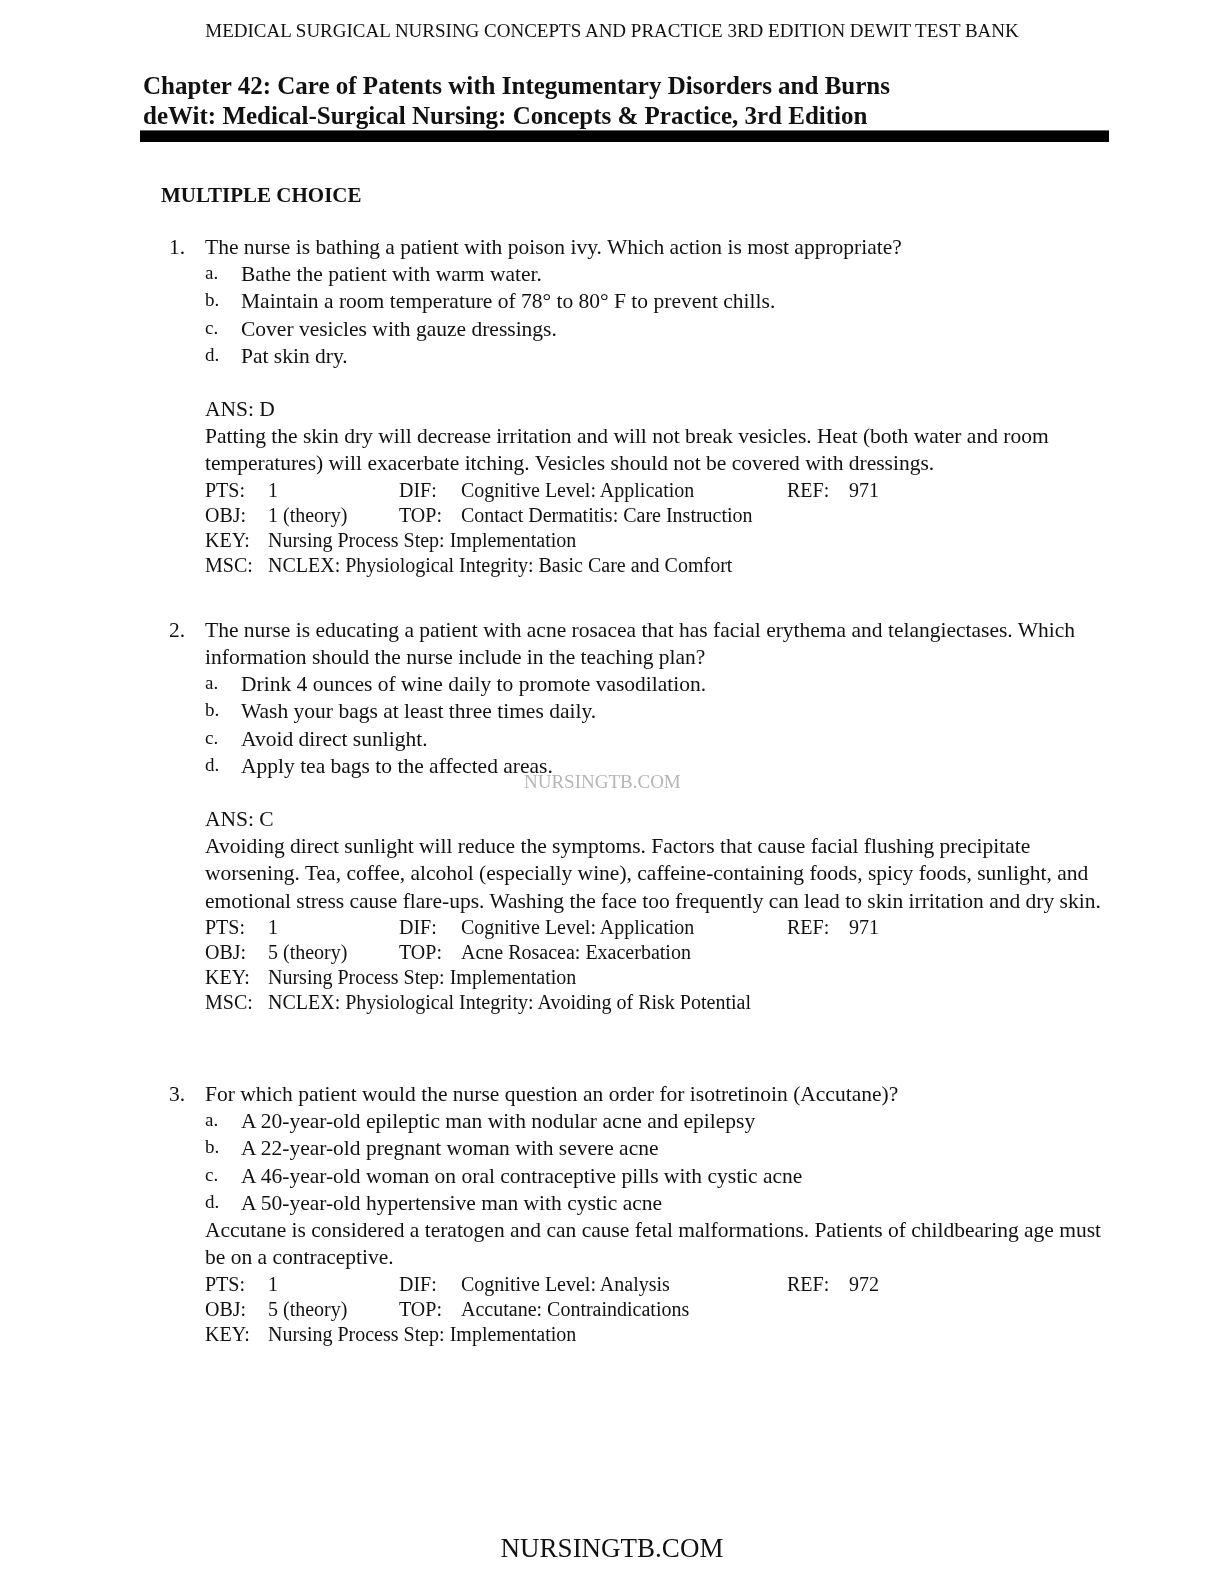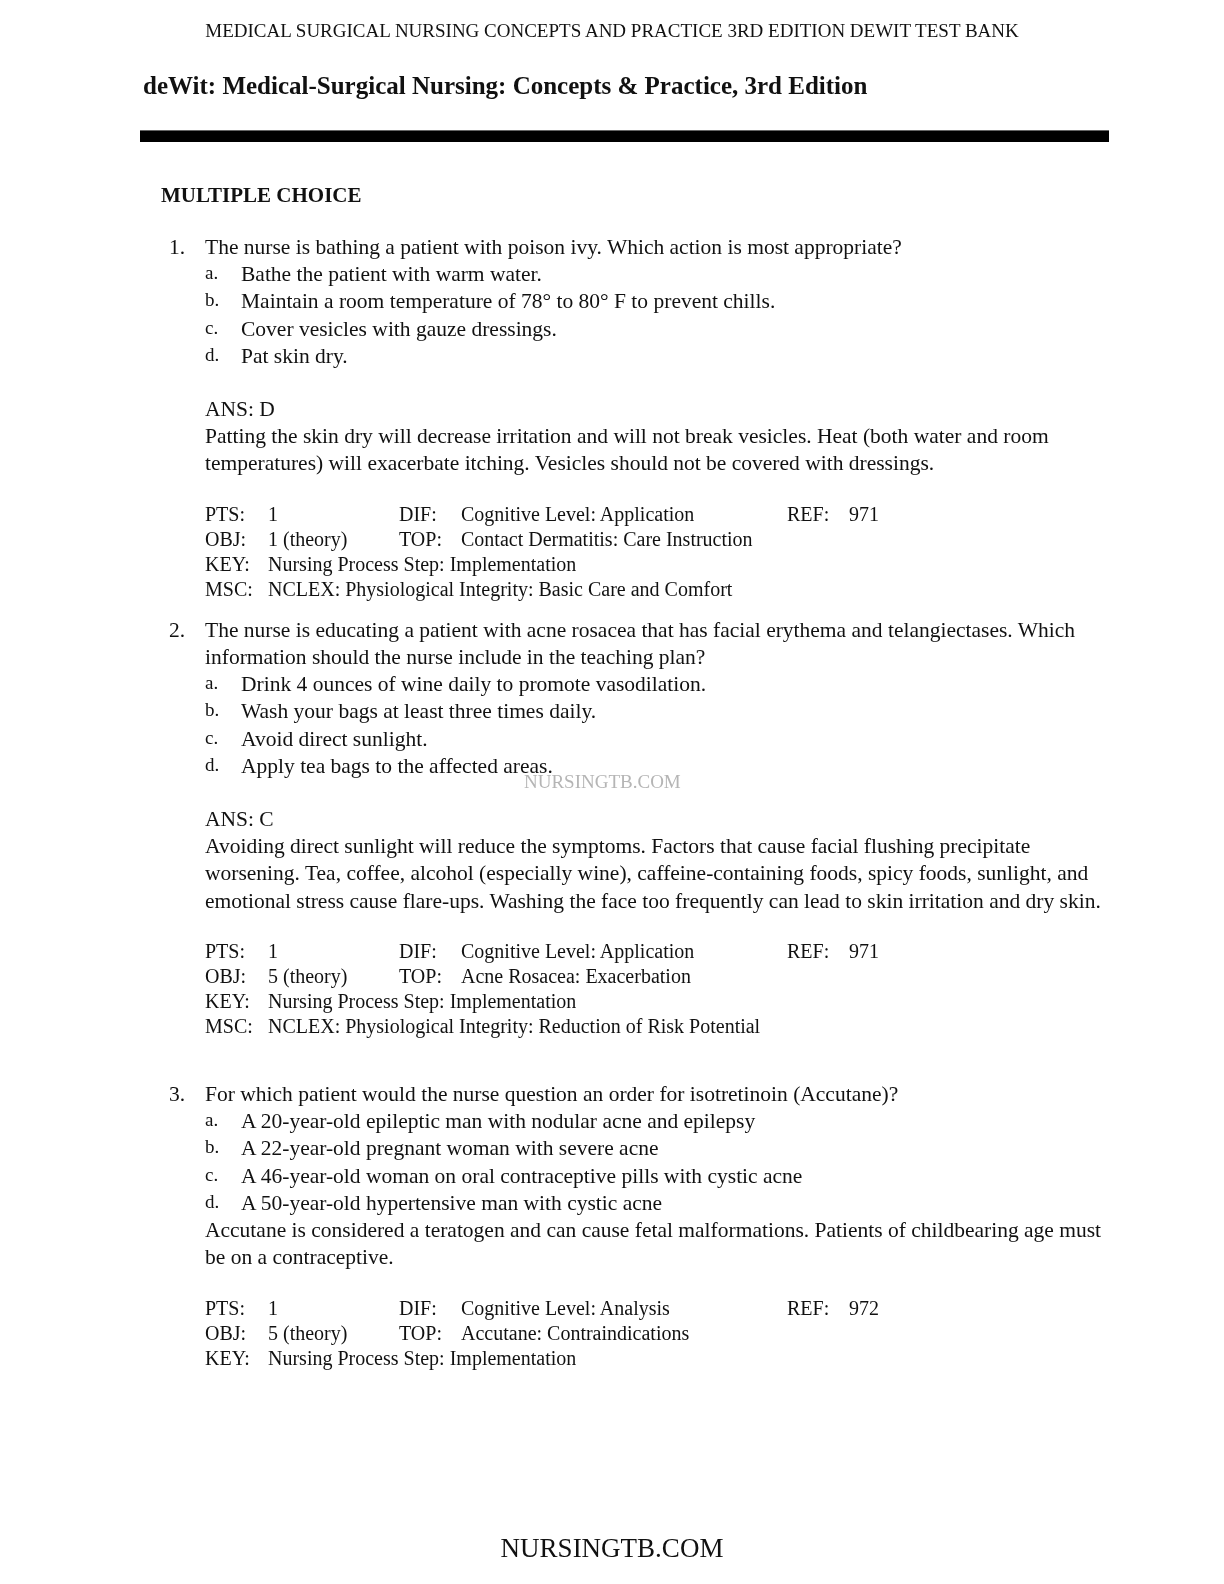--- a/index.html
+++ b/index.html
@@ -20,36 +20,37 @@
     position: absolute; left: 161px; top: 183px; font-weight: bold; font-size: 21px;
   }
   .question { position: absolute; left: 0; width: 1224px; font-size: 21.5px; }
   .q-stem { position: relative; padding-left: 205px; line-height: 27px; width: 900px; }
   .q-num { position: absolute; left: 169px; top: 0; }
   .options { margin: 0; padding: 0; list-style: none; }
   .option { position: relative; padding-left: 241px; line-height: 27.3px; }
   .opt-letter { position: absolute; left: 205px; font-size: 19px; top: -2px; }
   .answer { padding-left: 205px; margin-top: 26px; line-height: 27px; }
   .rationale { padding-left: 205px; line-height: 27.3px; width: 905px; }
-  .meta { margin-top: 24px; font-size: 20px; line-height: 25px; position: relative; height: 100px; }
+  .meta { font-size: 20px; line-height: 25px; position: relative; height: 100px; }
   .meta-row { position: relative; height: 25px; }
   .meta span { position: absolute; top: 0; white-space: nowrap; }
   .watermark-mid {
     position: absolute; left: 524px; top: 771px; font-size: 19px; color: #b5b5b5;
   }
   .footer {
     position: absolute; left: 0; width: 1224px; top: 1533px; text-align: center; font-size: 27px;
   }
 </style>
 </head>
 <body>
 
 <div class="running-header">MEDICAL SURGICAL NURSING CONCEPTS AND PRACTICE 3RD EDITION DEWIT TEST BANK</div>
 
 <div class="chapter-title">
+  <div>Chapter 42: Care of Patents with Integumentary Disorders and Burns</div>
   <div>deWit: Medical-Surgical Nursing: Concepts &amp; Practice, 3rd Edition</div>
 </div>
 <div class="rule-thin"></div>
 <div class="rule-thick"></div>
 
 <div class="section-heading">MULTIPLE CHOICE</div>
 
 <div class="question" style="top:234px;">
   <div class="q-stem">
     <span class="q-num">1.</span>
@@ -116,21 +117,21 @@
       <span style="left:268px">5 (theory)</span>
       <span style="left:399px">TOP:</span>
       <span style="left:461px">Acne Rosacea: Exacerbation</span>
     </div>
     <div class="meta-row">
       <span style="left:205px">KEY:</span>
       <span style="left:268px">Nursing Process Step: Implementation</span>
     </div>
     <div class="meta-row">
       <span style="left:205px">MSC:</span>
-      <span style="left:268px">NCLEX: Physiological Integrity: Reduction of Risk Potential</span>
+      <span style="left:268px">NCLEX: Physiological Integrity: Avoiding of Risk Potential</span>
     </div>
   </div>
 </div>
 
 <div class="question" style="top:1081px;">
   <div class="q-stem">
     <span class="q-num">3.</span>
     <span>For which patient would the nurse question an order for isotretinoin (Accutane)?</span>
   </div>
   <ul class="options">

